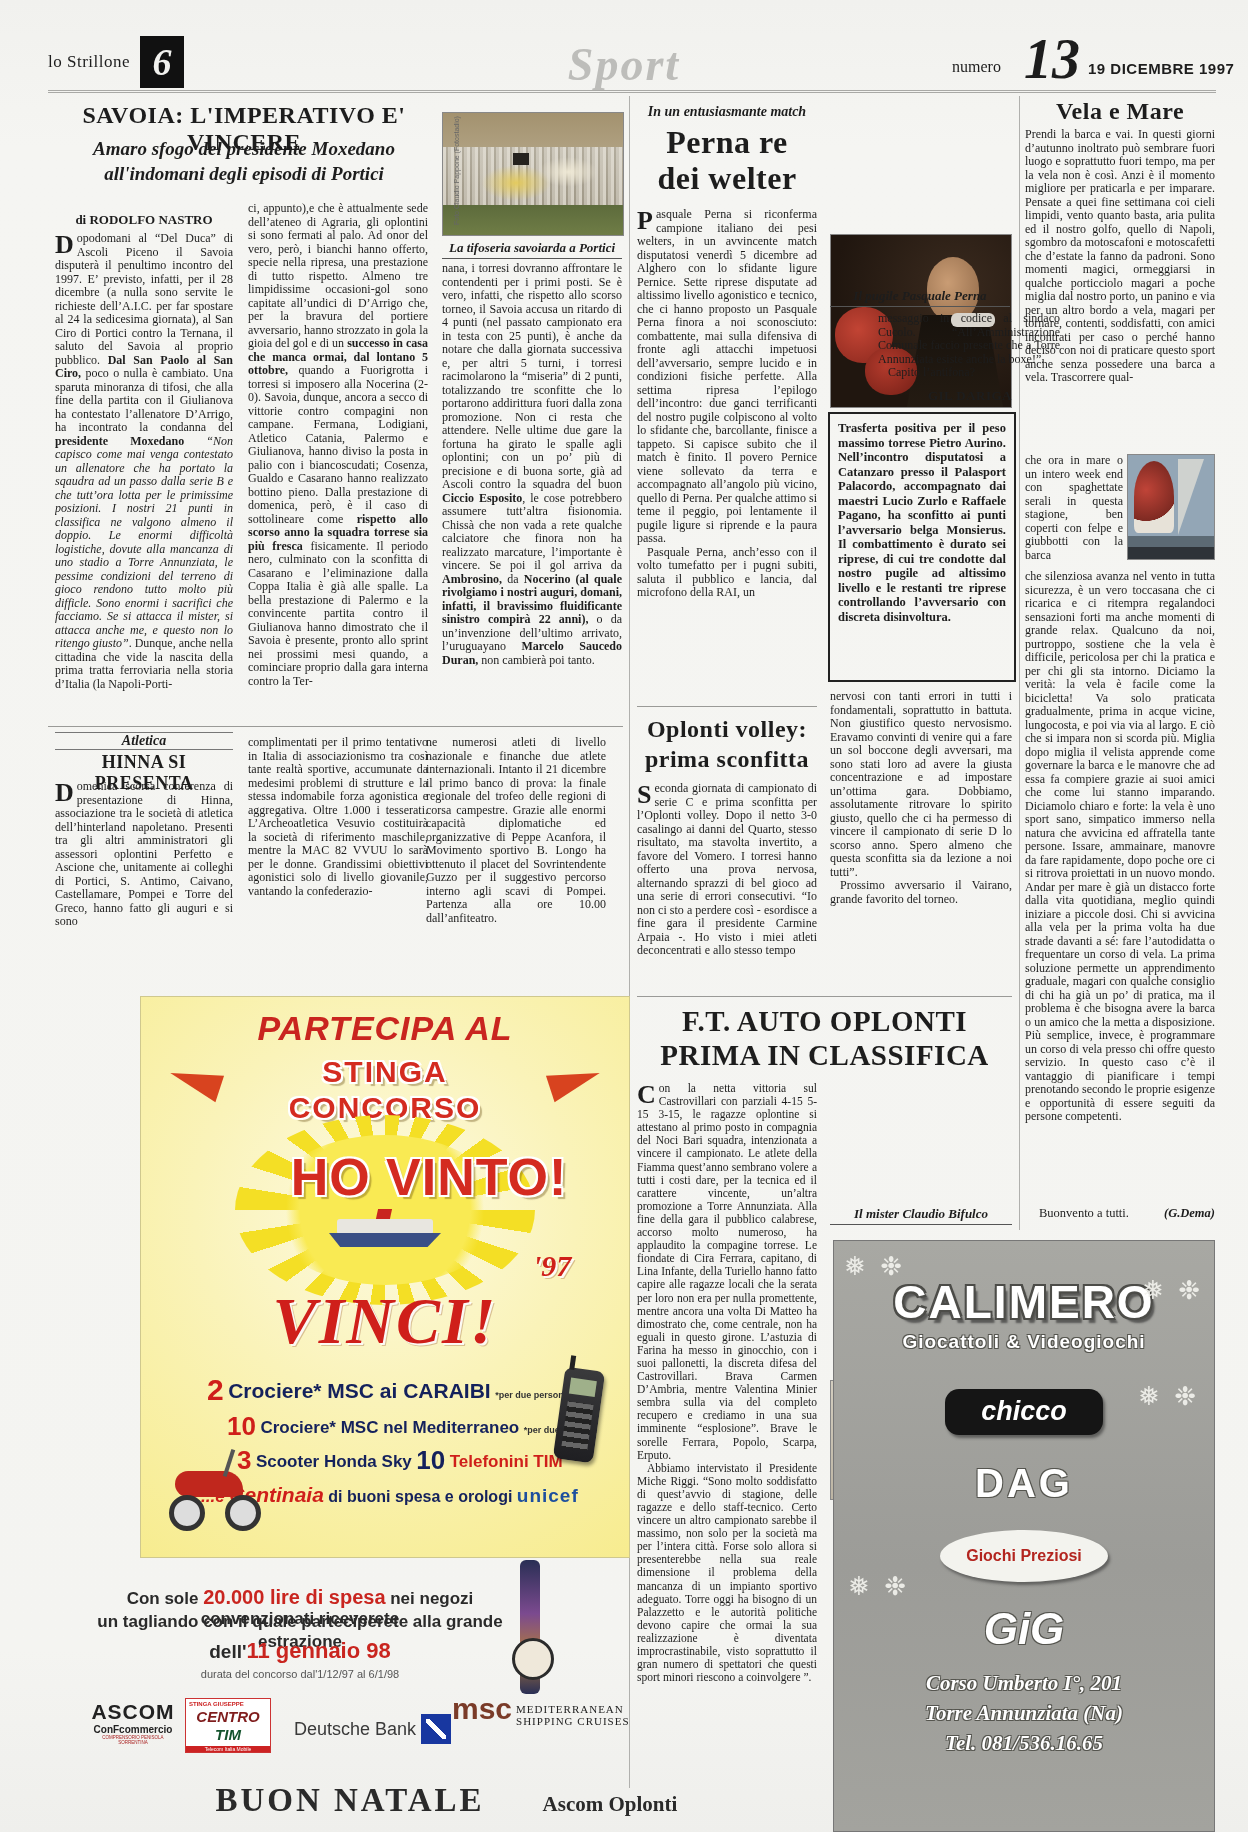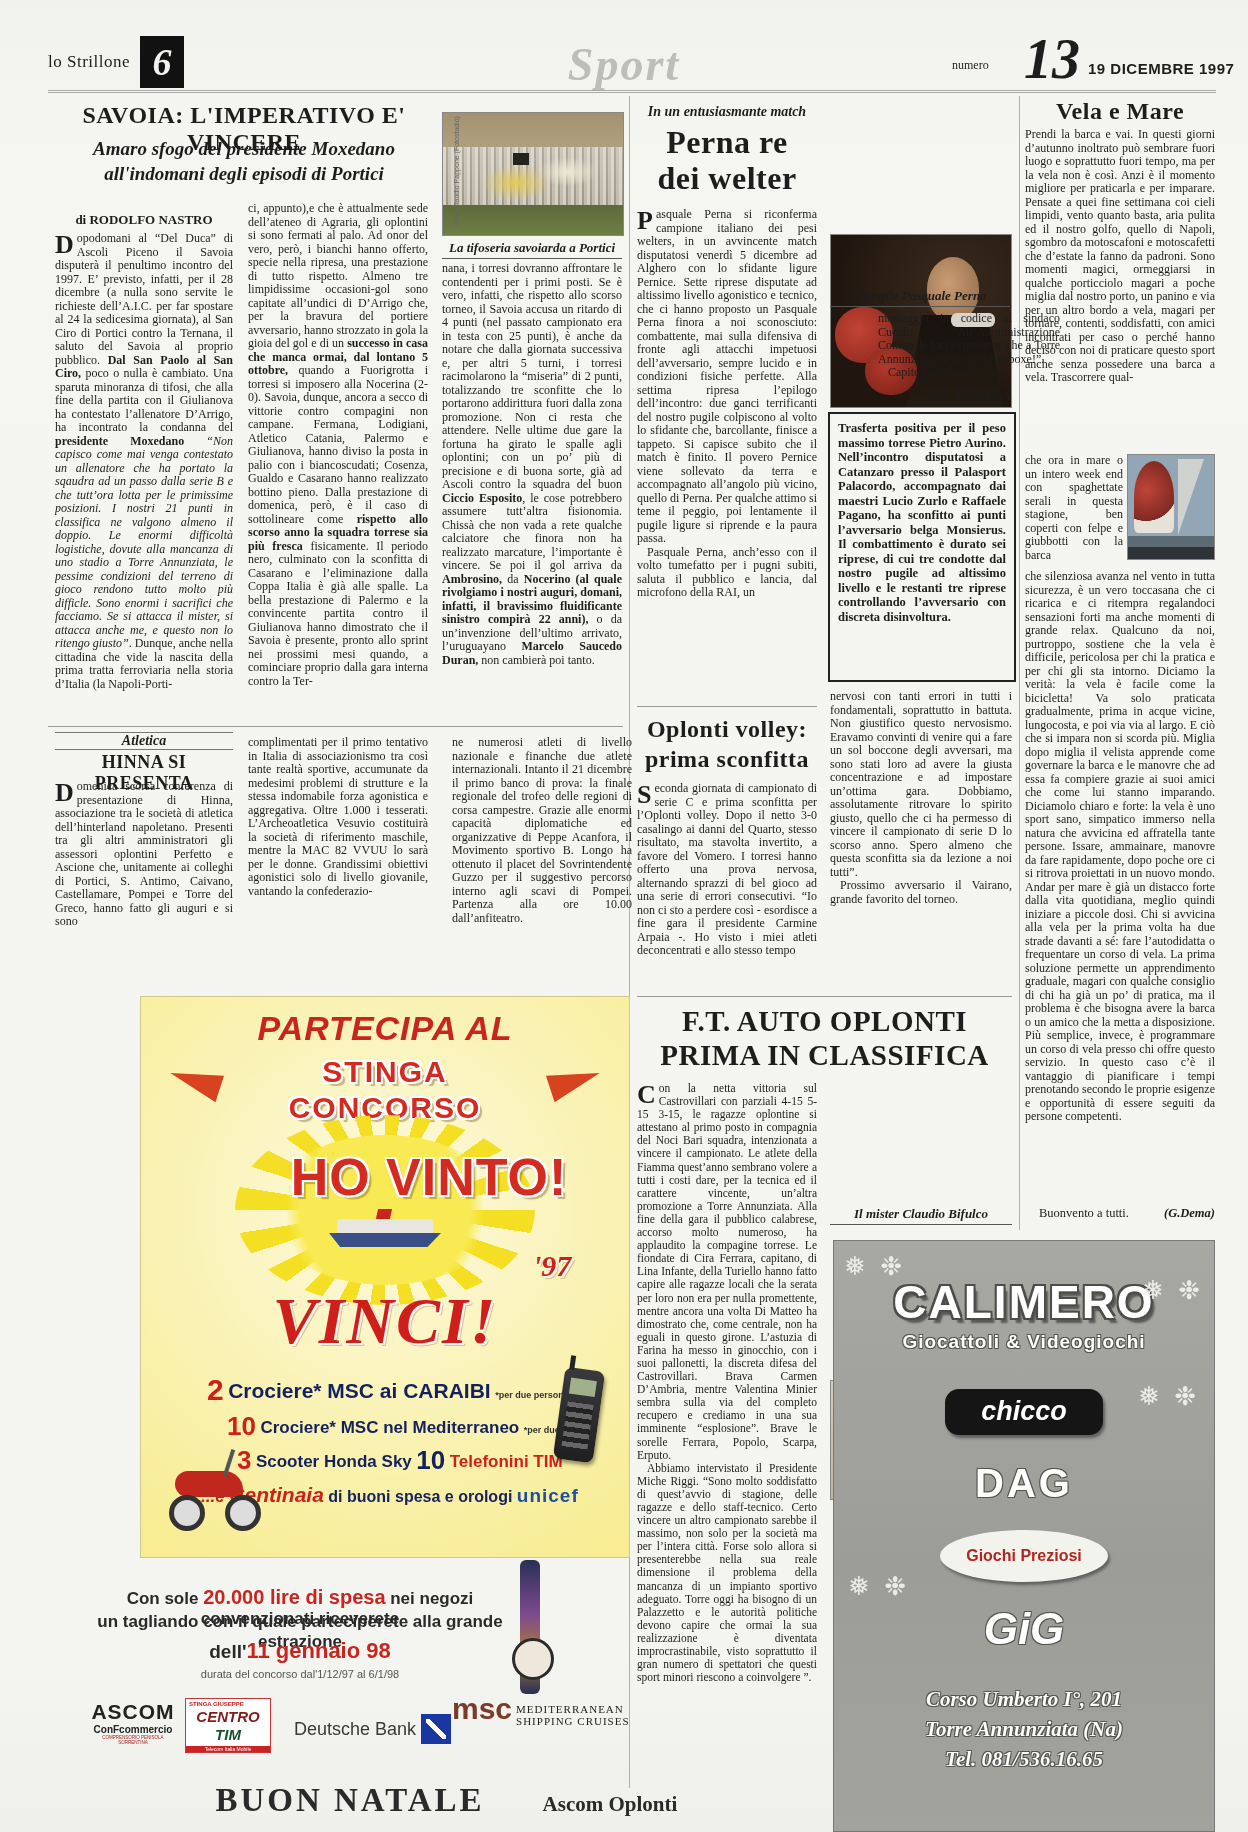--- a/index.html
+++ b/index.html
@@ -62,21 +62,21 @@
 
   <div class="abs" style="left:48px;top:52px;">
     <span class="mast-brand">lo Strillone</span>
   </div>
   <div class="abs badge6" style="left:140px;top:36px;">
     <span>6</span>
   </div>
   <div class="abs sport" style="left:0;top:38px;width:1248px;text-align:center;">
     <span>Sport</span>
   </div>
-  <div class="abs" style="left:952px;top:58px;font-size:12px;">numero</div>
+  <div class="abs" style="left:952px;top:58px;font-size:16px;">numero</div>
   <div class="abs issue13" style="left:1024px;top:34px;">13</div>
   <div class="abs" style="left:1088px;top:60px;font-size:15px;font-family:'Liberation Sans',sans-serif;font-weight:bold;letter-spacing:.5px;">19 DICEMBRE 1997</div>
   <div class="abs toprule" style="left:48px;top:90px;width:1168px;"></div>
 
   <div class="abs vrule" style="left:629px;top:96px;height:1692px;"></div>
   <div class="abs vrule" style="left:1019px;top:96px;height:1134px;"></div>
 
   <div class="abs headline" style="left:48px;top:102px;width:392px;font-size:24px;">SAVOIA: L'IMPERATIVO E' VINCERE</div>
   <div class="abs" style="left:48px;top:136px;width:392px;text-align:center;font-size:19px;font-weight:bold;font-style:italic;line-height:25px;">
     <div>Amaro sfogo del presidente Moxedano</div>
@@ -108,21 +108,21 @@
 
   <div class="abs hrule" style="left:48px;top:726px;width:575px;"></div>
   <div class="abs" style="left:55px;top:732px;width:178px;text-align:center;font-weight:bold;font-style:italic;font-size:14px;border-top:1px solid #777;border-bottom:1px solid #777;">Atletica</div>
   <div class="abs headline" style="left:55px;top:752px;width:178px;font-size:18px;">HINNA SI PRESENTA</div>
   <div class="abs body-col" style="left:55px;top:780px;width:178px;height:200px;">
     <span class="dropcap">D</span><span><p class="para" style="display: inline;"><span>omenica scorsa conferenza di presentazione di Hinna, associazione tra le società di atletica dell’hinterland napoletano. Presenti tra gli altri amministratori gli assessori oplontini Perfetto e Ascione che, unitamente ai colleghi di Portici, S. Antimo, Caivano, Castellamare, Pompei e Torre del Greco, hanno fatto gli auguri e si sono</span></p></span>
   </div>
   <div class="abs body-col" style="left:248px;top:736px;width:180px;height:246px;">
     <span><p class="para" style="display: inline;"><span>complimentati per il primo tentativo in Italia di associazionismo tra così tante realtà sportive, accumunate da medesimi problemi di strutture e la stessa indomabile forza agonistica e aggregativa. Oltre 1.000 i tesserati. L’Archeoatletica Vesuvio costituirà la società di riferimento maschile, mentre la MAC 82 VVUU lo sarà per le donne. Grandissimi obiettivi agonistici solo di livello giovanile, vantando la confederazio-</span></p></span>
   </div>
-  <div class="abs body-col" style="left:452px;top:736px;width:180px;height:212px;">
+  <div class="abs body-col" style="left:426px;top:736px;width:180px;height:212px;">
     <span><p class="para" style="display: inline;"><span>ne numerosi atleti di livello nazionale e finanche due atlete internazionali. Intanto il 21 dicembre il primo banco di prova: la finale regionale del trofeo delle regioni di corsa campestre. Grazie alle enormi capacità diplomatiche ed organizzative di Peppe Acanfora, il Movimento sportivo B. Longo ha ottenuto il placet del Sovrintendente Guzzo per il suggestivo percorso interno agli scavi di Pompei. Partenza alla ore 10.00 dall’anfiteatro.</span></p></span>
   </div>
 
   <div class="abs adbox" style="left:140px;top:996px;width:488px;height:560px;">
     <div class="abs" style="left:0;top:12px;width:488px;text-align:center;font-family:'Liberation Sans',sans-serif;font-weight:bold;font-style:italic;font-size:34px;color:#c9251f;letter-spacing:1px;">PARTECIPA AL</div>
     <div class="abs bubble-red" style="left:0;top:58px;width:488px;text-align:center;font-family:'Liberation Sans',sans-serif;font-weight:bold;font-size:30px;letter-spacing:2px;">STINGA</div>
     <div class="abs bubble-red" style="left:0;top:94px;width:488px;text-align:center;font-family:'Liberation Sans',sans-serif;font-weight:bold;font-size:30px;letter-spacing:2px;">CONCORSO</div>
 
     <div class="abs" style="left:28px;top:70px;width:0;height:0;border-top:14px solid transparent;border-bottom:14px solid transparent;border-right:52px solid #d8431f;transform:rotate(18deg);"></div>
     <div class="abs" style="left:408px;top:70px;width:0;height:0;border-top:14px solid transparent;border-bottom:14px solid transparent;border-left:52px solid #d8431f;transform:rotate(-18deg);"></div>
@@ -274,21 +274,21 @@
     <div class="holly abs" style="left:10px;top:10px;">❅ ❉</div>
     <div class="holly abs" style="right:10px;top:34px;">❅ ❉</div>
     <div class="holly abs" style="right:14px;top:140px;">❅ ❉</div>
     <div class="holly abs" style="left:14px;top:330px;">❅ ❉</div>
     <div class="cal-title" style="margin-top:34px;font-size:46px;">CALIMERO</div>
     <div class="cal-out" style="font-family:'Liberation Sans',sans-serif;font-weight:bold;font-size:19px;letter-spacing:1px;margin-top:2px;">Giocattoli &amp; Videogiochi</div>
     <div class="chicco" style="margin-top:36px;">chicco</div>
     <div class="dag cal-out" style="margin-top:26px;">DAG</div>
     <div class="gpoval" style="margin-top:24px;">Giochi Preziosi</div>
     <div class="gig cal-out" style="margin-top:22px;">GiG</div>
-    <div class="cal-addr cal-out" style="margin-top:30px;">
+    <div class="cal-addr cal-out" style="margin-top:14px;">
       <div>Corso Umberto I°, 201</div>
       <div>Torre Annunziata (Na)</div>
       <div>Tel. 081/536.16.65</div>
     </div>
   </div>
 
   <div class="abs headline" style="left:1025px;top:98px;width:190px;font-size:24px;">Vela e Mare</div>
   <div class="abs body-col" style="left:1025px;top:128px;width:190px;height:326px;">
     <span><p class="para" style="display: inline;"><span>Prendi la barca e vai. In questi giorni d’autunno inoltrato può sembrare fuori luogo e soprattutto fuori tempo, ma per la vela non è così. Anzi è il momento migliore per praticarla e per imparare. Pensate a quei fine settimana coi cieli limpidi, vento quanto basta, aria pulita ed il nostro golfo, quello di Napoli, sgombro da motoscafoni e motoscafetti che d’estate la fanno da padroni. Sono momenti magici, ormeggiarsi in qualche porticciolo magari a poche miglia dal nostro porto, un panino e via per un altro bordo a vela, magari per tornare, contenti, soddisfatti, con amici incontrati per caso o perché hanno deciso con noi di praticare questo sport anche senza possedere una barca a vela. Trascorrere qual-</span></p></span>
   </div>

